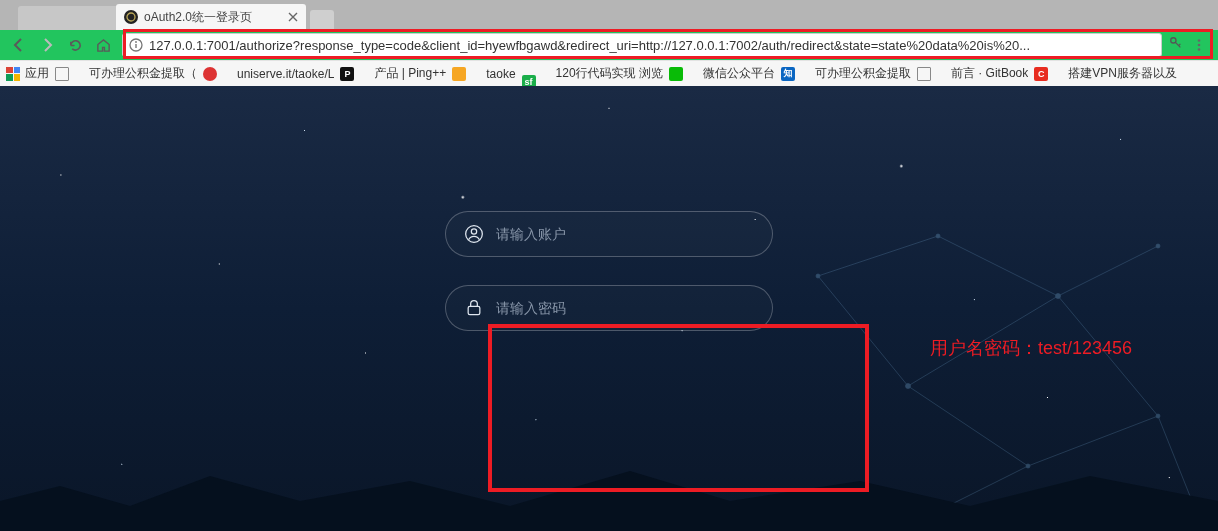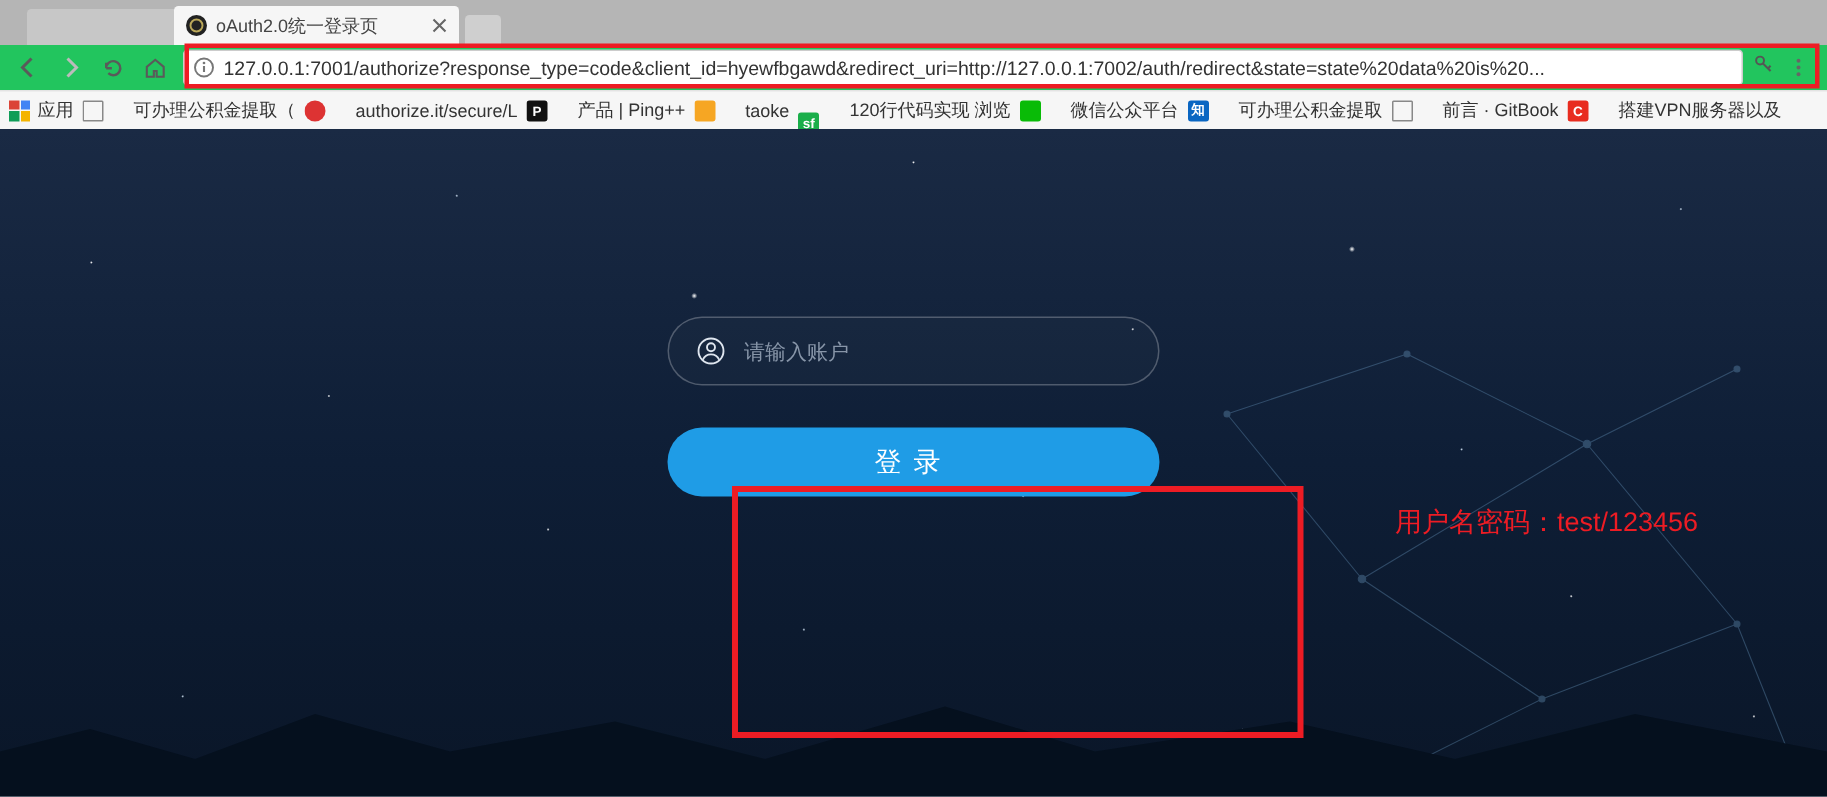--- a/index.html
+++ b/index.html
@@ -151,21 +151,21 @@
       </span>
     <span>应用</span>
   </div>
   <div id="bm-list" style="display:flex;gap:6px;overflow:hidden;">
       <div class="bm">
         <span class="bm-icon file-icon"></span>
         <span>可办理公积金提取（</span>
       </div>
       <div class="bm">
         <span class="bm-icon" style="background: rgb(221, 51, 51); border-radius: 50%;"></span>
-        <span>authorize.it/secure/L</span>
+        <span>uniserve.it/taoke/L</span>
       </div>
       <div class="bm">
         <span class="bm-icon sq" style="background: rgb(17, 17, 17);">P</span>
         <span>产品 | Ping++</span>
       </div>
       <div class="bm">
         <span class="bm-icon sq" style="background: rgb(246, 166, 35);"></span>
         <span>taoke</span>
       </div>
       <div class="bm">
@@ -221,22 +221,28 @@
 
     <div class="field">
       <svg viewBox="0 0 24 24">
           <circle cx="12" cy="12" r="10"></circle>
           <circle cx="12" cy="9" r="3.2"></circle>
           <path d="M5.5 19c1.3-3 4-4.3 6.5-4.3s5.2 1.3 6.5 4.3"></path>
         </svg>
       <input type="text" placeholder="请输入账户" style="">
     </div>
 
-
-    <button class="login-btn">登录</button>
+    <div class="field">
+      <svg viewBox="0 0 24 24">
+          <rect x="5" y="10" width="14" height="10" rx="2"></rect>
+          <path d="M8 10V7a4 4 0 0 1 8 0v3"></path>
+        </svg>
+      <input type="password" placeholder="请输入密码" style="">
+    </div>
+
   </div>
 
   <svg class="mountains" viewBox="0 0 1218 70" preserveAspectRatio="none">
     <path d="M0 70V40l60-15 70 20 80-30 90 25 110-20 100 25 120-35 100 30 130-20 110 25 120-30 128 25V70z" fill="#05101e"></path>
   </svg>
 
   <div class="fields-highlight"></div>
   <div class="cred-label">用户名密码：test/123456</div>
 </div>
 

